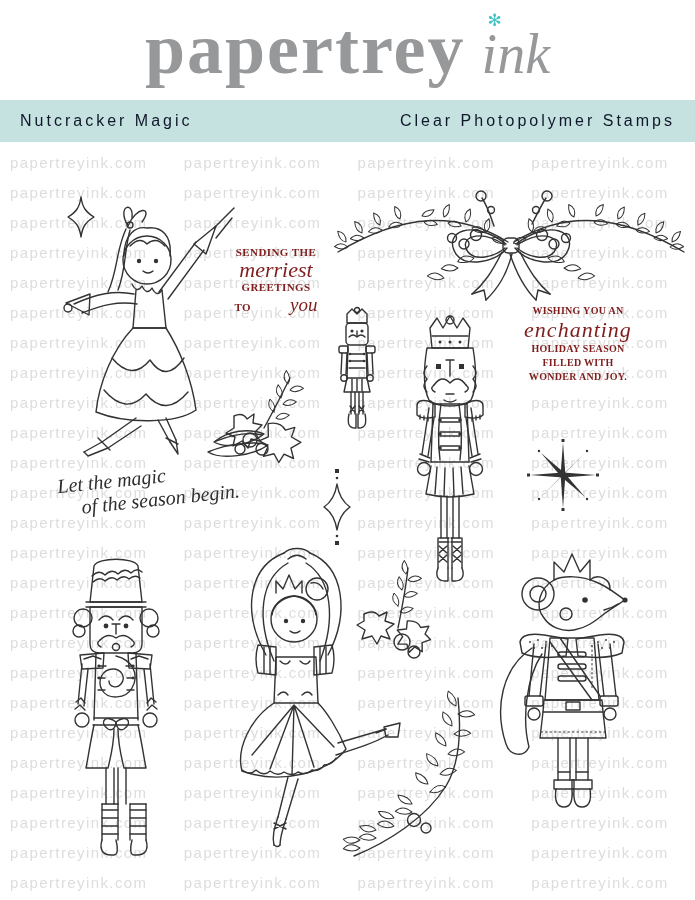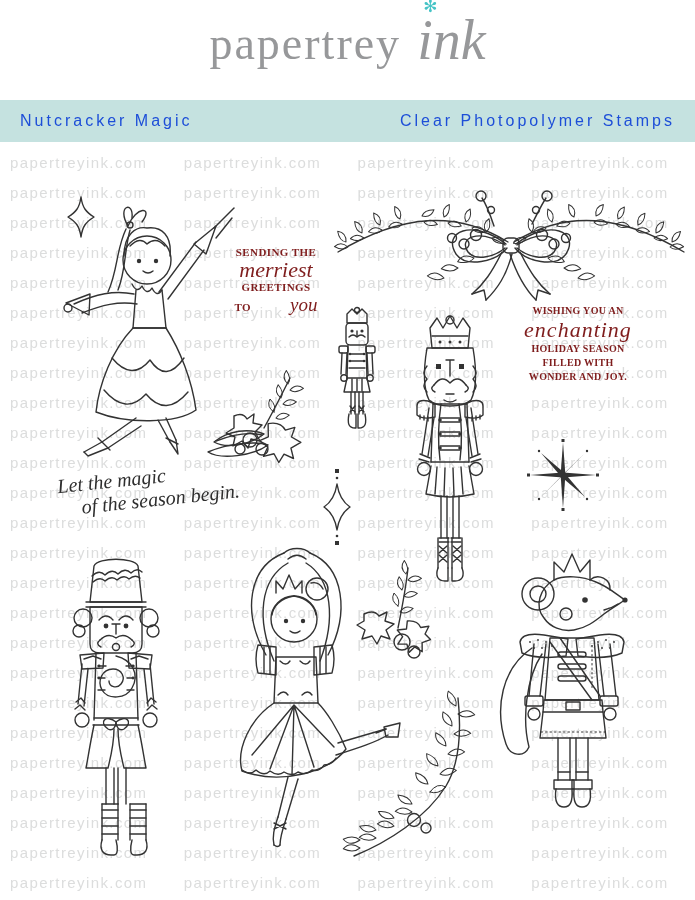--- a/index.html
+++ b/index.html
@@ -1,28 +1,28 @@
 <!DOCTYPE html>
 <html><head>
 <meta charset="utf-8">
 <style>
   html,body{margin:0;padding:0;}
   body{width:695px;height:900px;background:#fff;font-family:"Liberation Sans",sans-serif;}
   .page{position:relative;width:695px;height:900px;overflow:hidden;background:#fff;}
 
   
   .logo{position:absolute;top:8px;left:0;width:695px;text-align:center;color:#97989a;}
-  .logo-word{font-family:"Liberation Serif",serif;font-size:46px;letter-spacing:2px;}
+  .logo-word{font-family:"Liberation Serif",serif;font-size:72px;letter-spacing:2px;font-weight:bold;}
   .logo-ink{font-family:"Liberation Serif",serif;font-style:italic;font-size:56px;margin-left:16px;position:relative;display:inline-block;}
   .flower{position:absolute;left:6px;top:-12px;font-size:17px;font-style:normal;color:#45c3c6;}
 
   
   .banner{position:absolute;top:100px;left:0;width:695px;height:42px;background:#c5e2e0;
     display:flex;align-items:center;justify-content:space-between;box-sizing:border-box;padding:0 20px;
-    color:#1d4ed8;font-size:16px;letter-spacing:3px;}
+    color:#0f172a;font-size:16px;letter-spacing:3px;}
 
   
   .wm{position:absolute;top:148px;left:0;width:695px;height:752px;overflow:hidden;z-index:0;}
   .wm-row{height:30px;display:flex;}
   .wm-row span{display:inline-block;width:174px;padding-left:10px;box-sizing:border-box;
     color:#dcdddd;font-size:15px;letter-spacing:1.4px;line-height:30px;white-space:nowrap;}
 
   .fig{position:absolute;z-index:2;}
   .fig svg{display:block;overflow:visible;}
   .ln{stroke:#333;fill:none;stroke-width:1.4;stroke-linecap:round;stroke-linejoin:round;}

